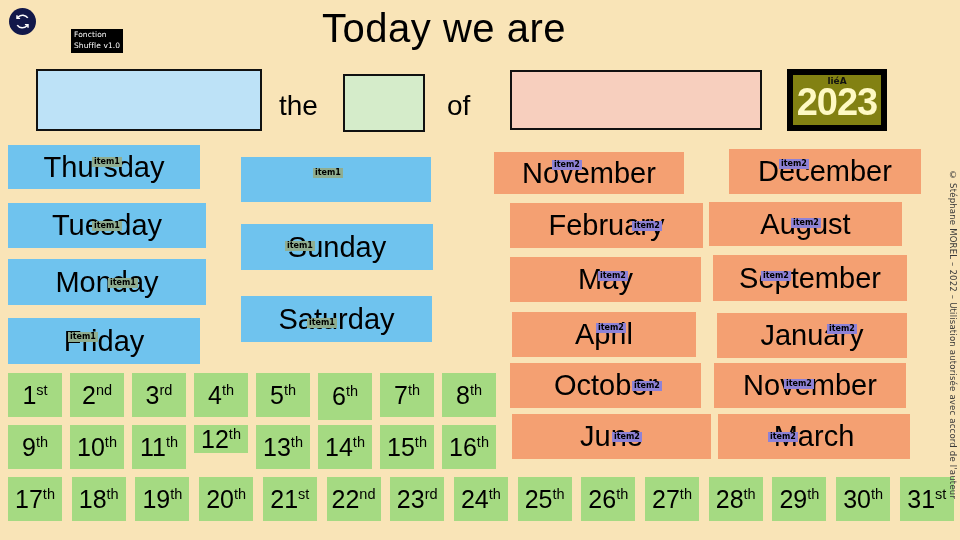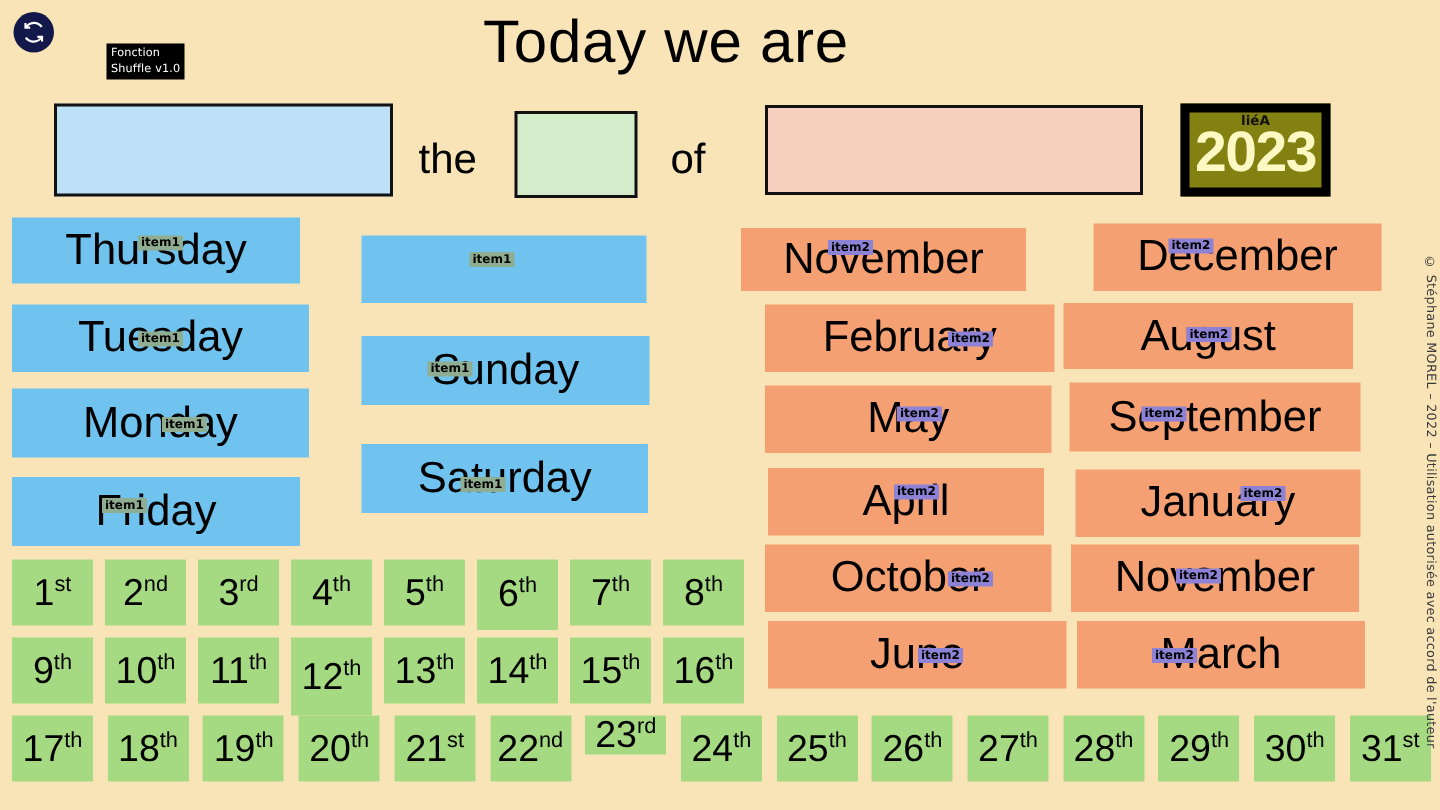--- a/index.html
+++ b/index.html
@@ -306,21 +306,21 @@
       </div>
       <div class="datecell" style="left: 8px; top: 425px; width: 54px; height: 44px;">
         <span>9<sup>th</sup></span>
       </div>
       <div class="datecell" style="left: 70px; top: 425px; width: 54px; height: 44px;">
         <span>10<sup>th</sup></span>
       </div>
       <div class="datecell" style="left: 132px; top: 425px; width: 54px; height: 44px;">
         <span>11<sup>th</sup></span>
       </div>
-      <div class="datecell" style="left: 194px; top: 425px; width: 54px; height: 52px;">
+      <div class="datecell" style="left: 194px; top: 425px; width: 54px; height: 28px;">
         <span>12<sup>th</sup></span>
       </div>
       <div class="datecell" style="left: 256px; top: 425px; width: 54px; height: 44px;">
         <span>13<sup>th</sup></span>
       </div>
       <div class="datecell" style="left: 318px; top: 425px; width: 54px; height: 44px;">
         <span>14<sup>th</sup></span>
       </div>
       <div class="datecell" style="left: 380px; top: 425px; width: 54px; height: 44px;">
         <span>15<sup>th</sup></span>
@@ -339,21 +339,21 @@
       </div>
       <div class="datecell" style="left: 199.1px; top: 477px; width: 54px; height: 44px;">
         <span>20<sup>th</sup></span>
       </div>
       <div class="datecell" style="left: 262.8px; top: 477px; width: 54px; height: 44px;">
         <span>21<sup>st</sup></span>
       </div>
       <div class="datecell" style="left: 326.5px; top: 477px; width: 54px; height: 44px;">
         <span>22<sup>nd</sup></span>
       </div>
-      <div class="datecell" style="left: 390.2px; top: 477px; width: 54px; height: 26px;">
+      <div class="datecell" style="left: 390.2px; top: 477px; width: 54px; height: 44px;">
         <span>23<sup>rd</sup></span>
       </div>
       <div class="datecell" style="left: 453.9px; top: 477px; width: 54px; height: 44px;">
         <span>24<sup>th</sup></span>
       </div>
       <div class="datecell" style="left: 517.6px; top: 477px; width: 54px; height: 44px;">
         <span>25<sup>th</sup></span>
       </div>
       <div class="datecell" style="left: 581.3px; top: 477px; width: 54px; height: 44px;">
         <span>26<sup>th</sup></span>

